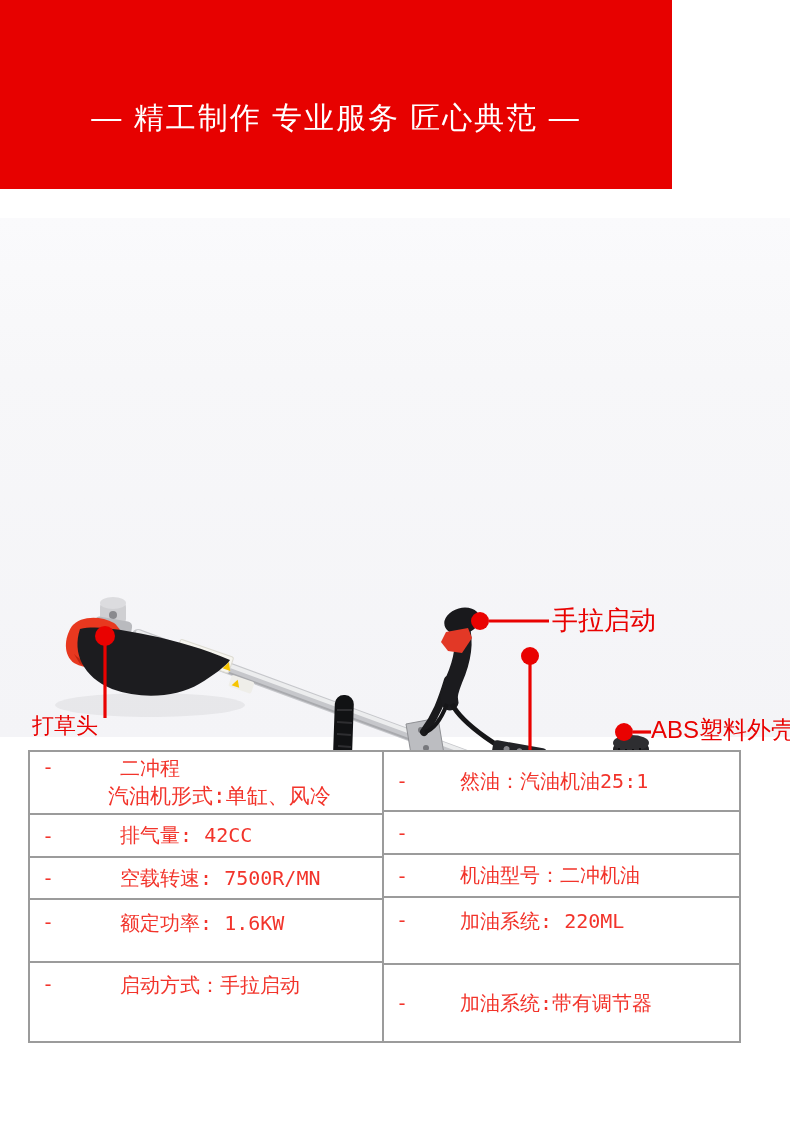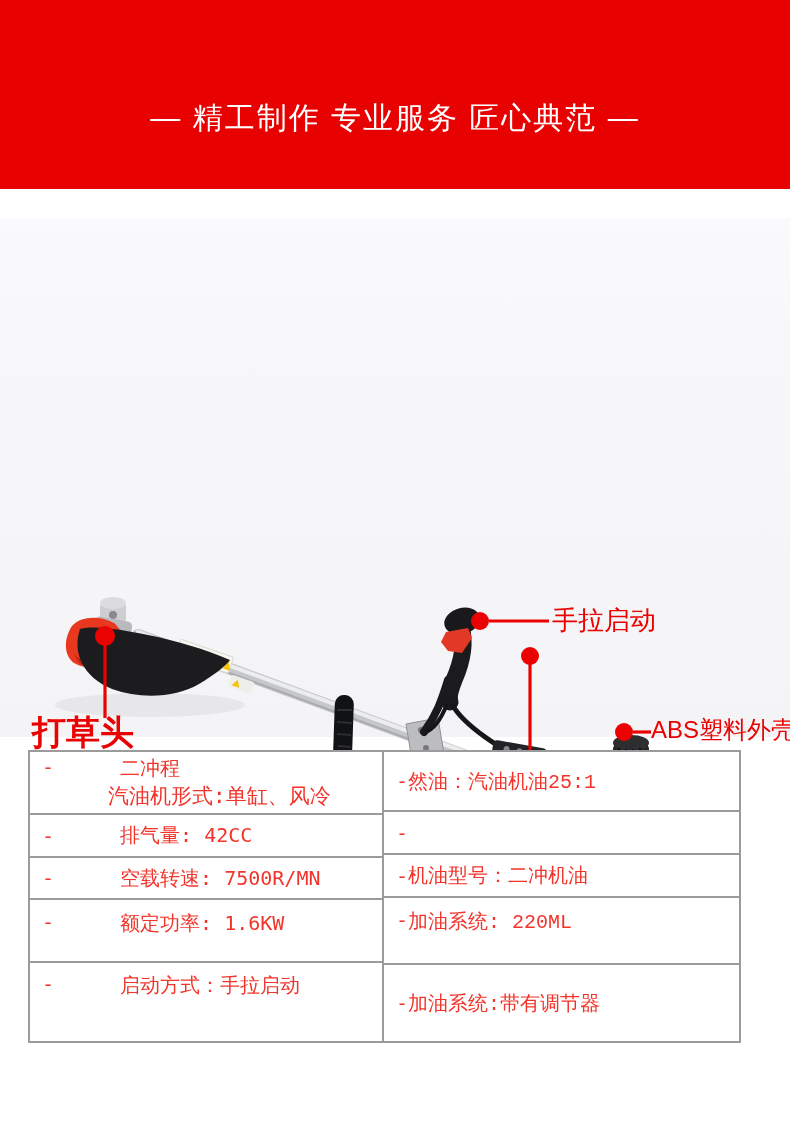--- a/index.html
+++ b/index.html
@@ -2,36 +2,36 @@
 <html><head>
 <meta charset="utf-8">
 <style>
   html,body{margin:0;padding:0;}
   body{
     width:790px;height:1134px;position:relative;background:#ffffff;
     font-family:"Liberation Sans","DejaVu Sans",sans-serif;
     overflow:hidden;
   }
   .banner{
-    position:absolute;left:0;top:0;width:790px;height:189px;
+    position:absolute;left:0;top:0;width:672px;height:189px;
     background:#e70100;display:flex;align-items:center;justify-content:center;
   }
   .banner-title{
     color:#ffffff;font-size:30px;font-weight:500;letter-spacing:2px;
     margin-top:48px;white-space:nowrap;
   }
   .photo-area{
     position:absolute;left:0;top:218px;width:790px;height:519px;
     background:linear-gradient(180deg,#fafafc 0%,#f7f7f9 30%,#f4f4f7 100%);
   }
   .machine-svg{position:absolute;left:0;top:0;width:790px;height:1134px;}
   .callout-label{
     position:absolute;color:#e90201;white-space:nowrap;line-height:1.1;
   }
-  .lbl-head{left:32px;top:496px;font-size:34px;font-weight:bold;}
+  .lbl-head{left:32px;top:496px;font-size:22px;}
   .lbl-guard{left:96px;top:561px;font-size:26px;}
   .lbl-throttle{left:552px;top:388px;font-size:26px;}
   .lbl-abs{left:651px;top:499px;font-size:24px;}
   .lbl-tank{left:526px;top:690px;font-size:23px;}
 
   .spec-table{
     position:absolute;left:28px;top:750px;width:713px;
     display:flex;border:2px solid #9b9b9b;background:#ffffff;
     box-sizing:border-box;
   }
@@ -40,21 +40,21 @@
   .col-right{flex:1;border-left:2px solid #9b9b9b;}
   .cell{
     position:relative;box-sizing:border-box;border-bottom:2px solid #9b9b9b;
     display:flex;align-items:center;color:#f2342b;font-size:20px;
     font-family:"DejaVu Sans Mono","Liberation Mono",sans-serif;
     padding-left:12px;overflow:hidden;
   }
   .col .cell:last-child{border-bottom:none;}
   .dash{flex:0 0 auto;}
   .col-left  .cell .txt{margin-left:66px;text-align:right;}
-  .col-right .cell .txt{font-family:Liberation Mono, monospace;}
+  .col-right .cell .txt{margin-left:52px;}
   
   .l1{height:63px;flex-direction:column;align-items:stretch;justify-content:flex-start;padding-top:3px;}
   .l1 .row-line{display:flex;}
   .l1 .txt-top{margin-left:101px;}
   .l1 .txt-bottom{margin-left:0;font-size:21px;}
   .l2{height:43px;}
   .l3{height:42px;}
   .l4{height:63px;align-items:flex-start;padding-top:10px;}
   .l5{height:78px;align-items:flex-start;padding-top:9px;}
   

